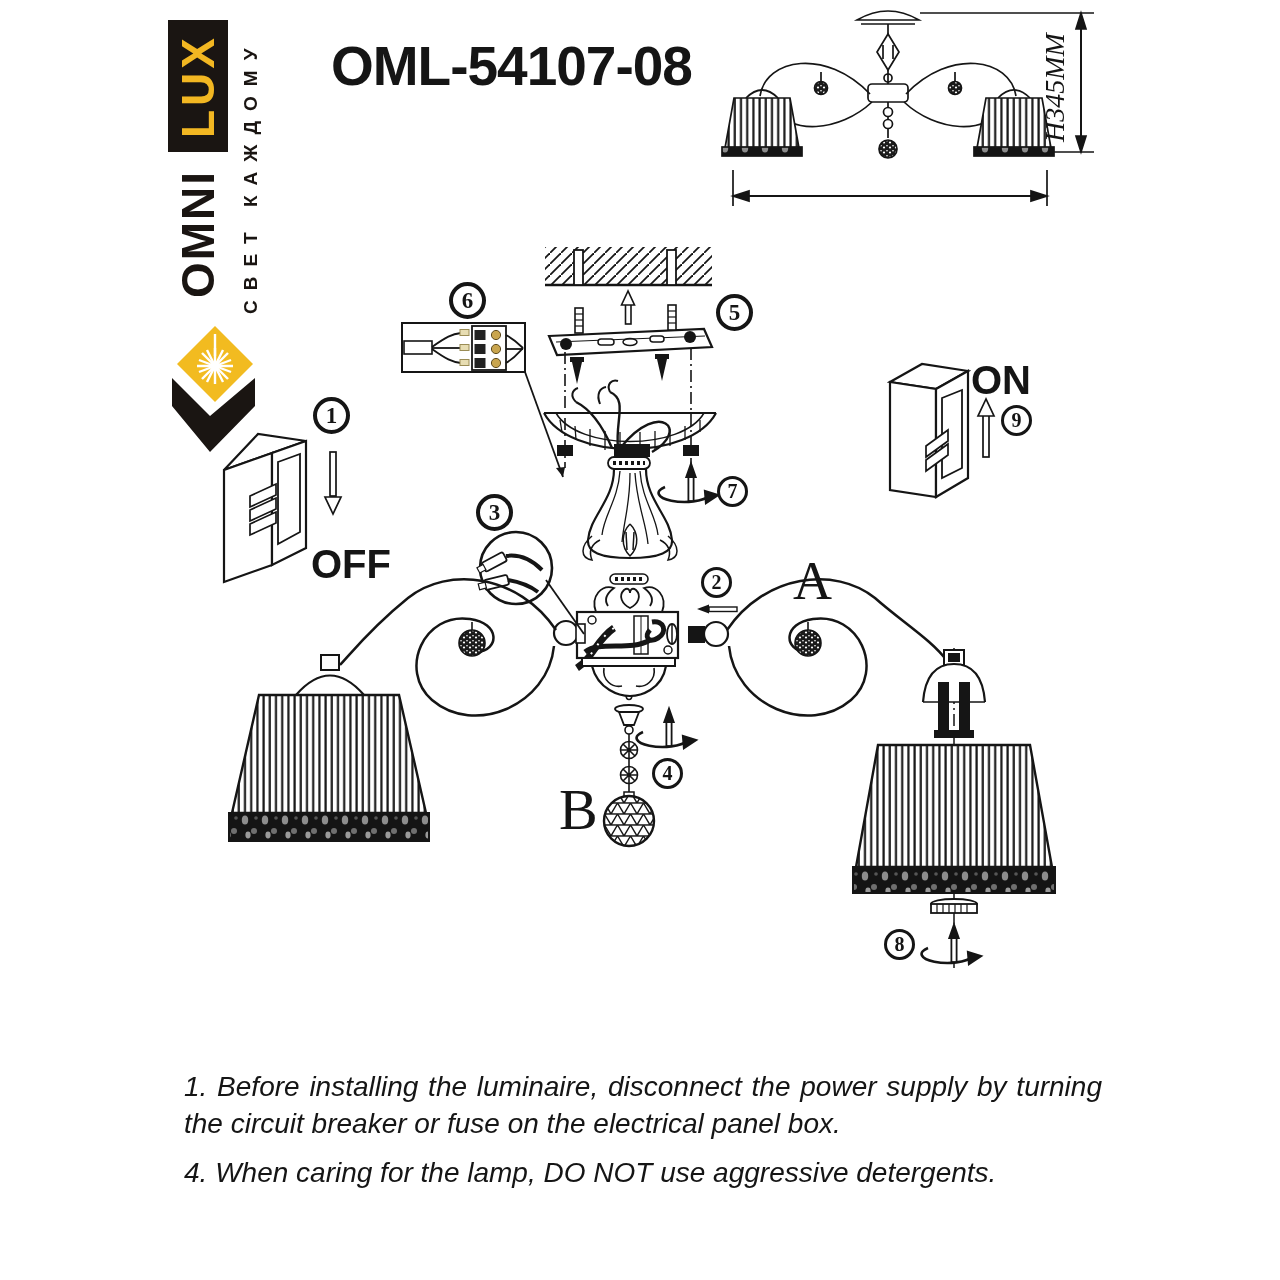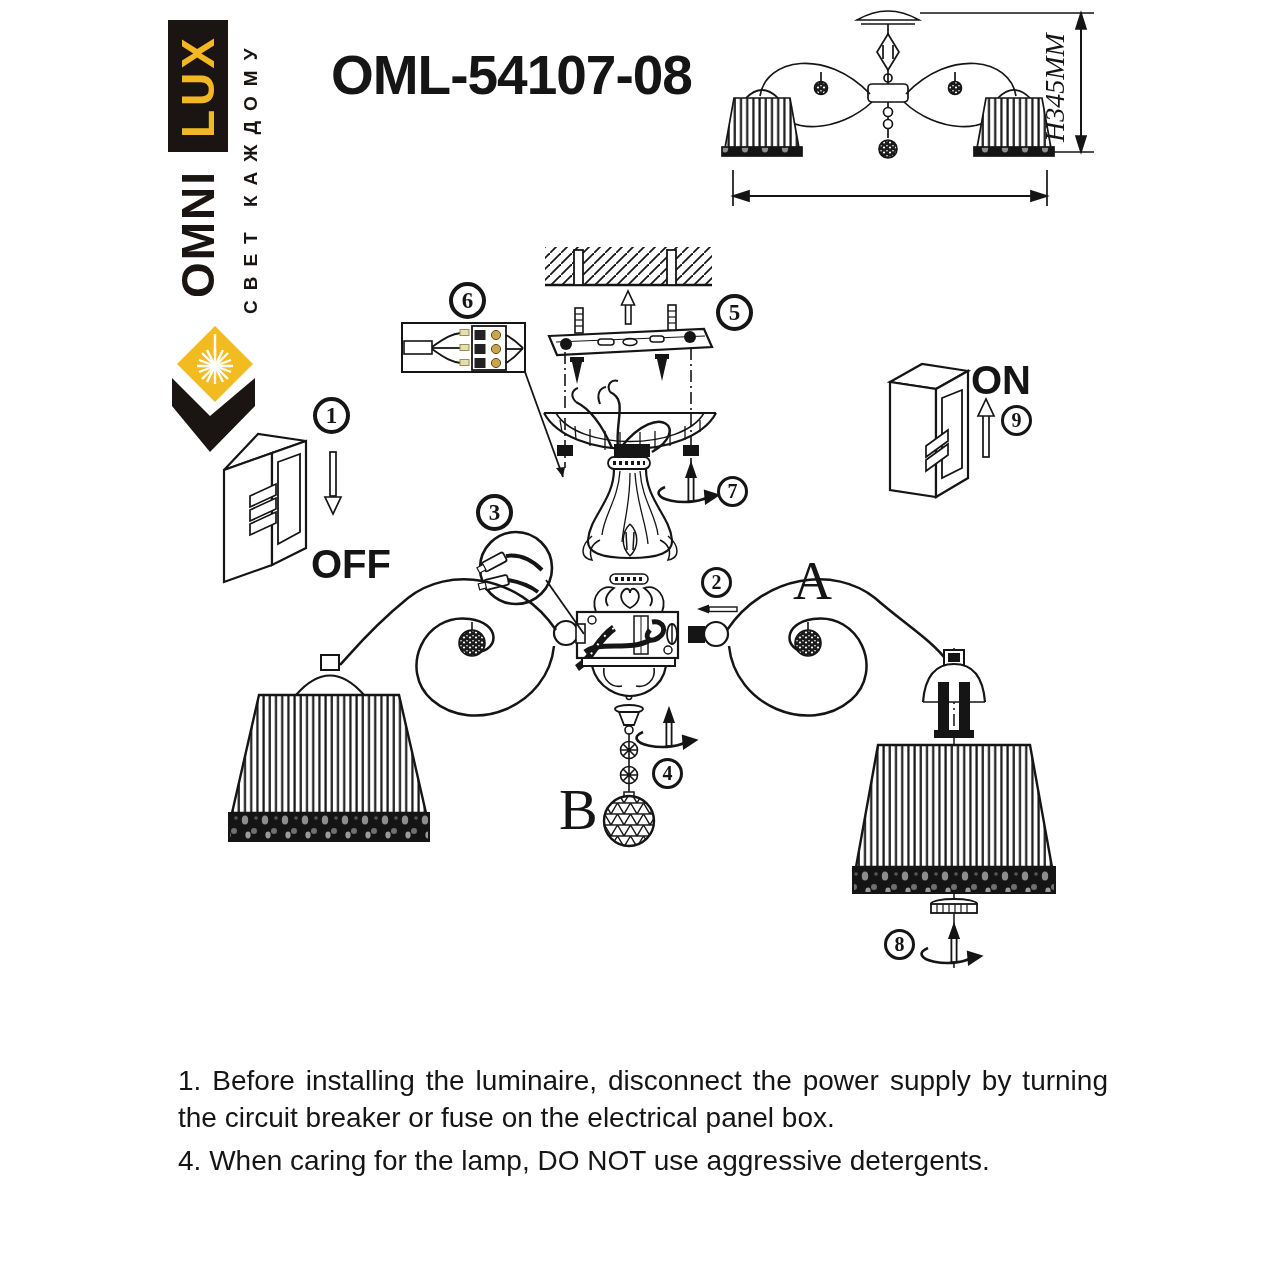--- a/index.html
+++ b/index.html
@@ -9,38 +9,38 @@
   .lux-box{position:absolute;left:168px;top:20px;width:60px;height:132px;background:#1a1512;}
   .lux-box span{position:absolute;left:50%;top:50%;transform:translate(-50%,-50%) rotate(-90deg);
         font-weight:bold;font-size:46px;color:#F2B722;letter-spacing:4px;}
   .omni{position:absolute;left:168px;top:152px;width:60px;height:164px;}
   .omni span{position:absolute;left:50%;top:50%;transform:translate(-50%,-50%) rotate(-90deg);
         font-weight:bold;font-size:46px;color:#1a1512;letter-spacing:2px;}
   .tagline{position:absolute;left:240px;top:314px;width:0;height:0;}
   .tagline span{display:inline-block;transform-origin:0 0;transform:rotate(-90deg);
         white-space:nowrap;font-weight:bold;font-size:19px;letter-spacing:10px;color:#1a1512;}
   
-  .model{position:absolute;left:331px;top:34px;font-weight:bold;font-size:55px;letter-spacing:-1px;margin-top:9px;}
+  .model{position:absolute;left:331px;top:34px;font-weight:bold;font-size:55px;letter-spacing:-1px;}
   
   .dim{font-family:"Liberation Serif",serif;font-style:italic;color:#151515;}
   .dimV{position:absolute;left:1039px;top:142px;width:0;height:0;}
   .dimV span{display:inline-block;transform-origin:0 0;transform:rotate(-90deg);
         white-space:nowrap;font-size:28px;}
   .dimH{position:absolute;left:820px;top:158px;width:230px;text-align:center;font-size:30px;}
   
   .badge{position:absolute;width:37px;height:37px;border:4px solid #151515;border-radius:50%;
         display:flex;align-items:center;justify-content:center;background:#fff;box-sizing:border-box;
         font-family:"Liberation Serif",serif;font-size:23px;font-weight:600;}
   .badge.sm{width:31px;height:31px;border-width:3px;font-size:20px;}
   
   .onoff{position:absolute;font-weight:bold;font-size:40px;letter-spacing:0px;}
   .partLetter{position:absolute;font-family:"Liberation Serif",serif;}
   .qty{position:absolute;left:245px;top:942px;font-size:31px;line-height:37px;}
   .instructions{position:absolute;left:172px;top:1056px;width:942px;font-size:28px;line-height:37px;}
-  .instructions p{margin:6px;text-align:justify;}
+  .instructions p{margin:12px;text-align:justify;font-style:italic;}
   svg.art{position:absolute;left:0;top:0;width:1280px;height:1280px;}
 </style>
 </head>
 <body>
 
 <div class="page">
 
   <svg class="art" viewBox="0 0 1280 1280">
     <defs>
       <pattern id="pleat" width="6.2" height="10" patternUnits="userSpaceOnUse">

